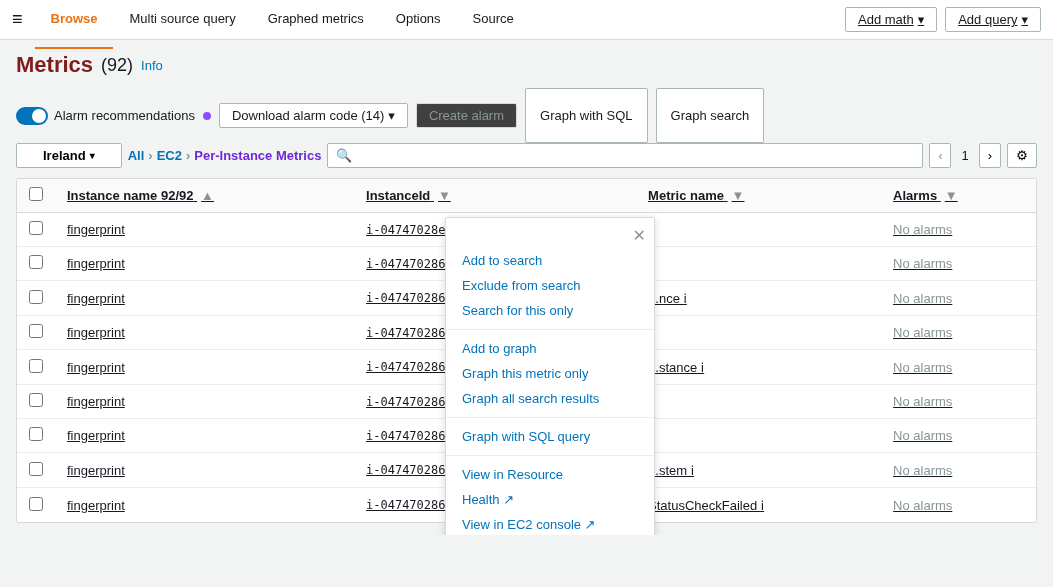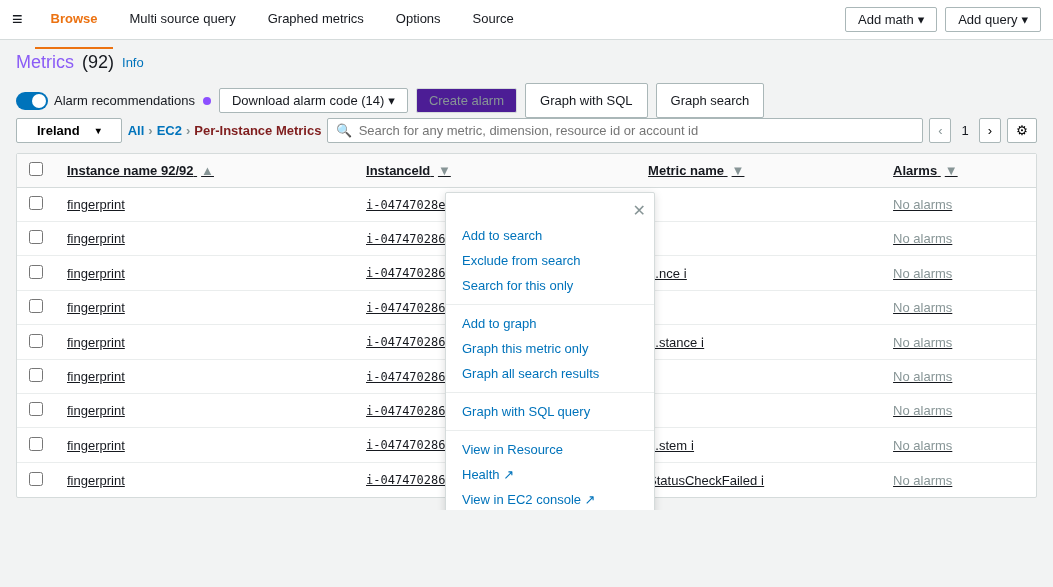--- a/index.html
+++ b/index.html
@@ -5,48 +5,48 @@
     * { box-sizing: border-box; margin: 0; padding: 0; }
     body { font-family: "Amazon Ember", Arial, sans-serif; font-size: 13px; background: #f2f3f3; color: #16191f; }
 
     
     .top-nav { display: flex; align-items: center; background: #fff; border-bottom: 1px solid #d5dbdb; padding: 0 12px; height: 40px; justify-content: space-between; }
     .top-nav-left { display: flex; align-items: center; gap: 0; }
     .nav-tab { padding: 16px 16px; height: 58px; display: flex; align-items: center; cursor: pointer; font-size: 13px; color: #16191f; border-bottom: 2px solid transparent; white-space: nowrap; }
     .nav-tab.active { color: #ec7211; border-bottom: 2px solid #ec7211; font-weight: 600; }
     .top-nav-right { display: flex; gap: 8px; }
     .btn { display: inline-flex; align-items: center; gap: 4px; padding: 4px 12px; border-radius: 2px; font-size: 13px; cursor: pointer; white-space: nowrap; }
-    .btn-primary { background: #fff; border: 1px solid #aab7b8; color: #16191f; }
+    .btn-primary { background: #fff; border: 1px solid #aab7b8; color: #16191f; text-decoration: underline; }
     .hamburger { font-size: 18px; color: #16191f; cursor: pointer; margin-right: 12px; }
 
     
     .main { padding: 12px 16px; }
     .metrics-header { display: flex; align-items: center; gap: 8px; margin-bottom: 10px; }
-    .metrics-title { font-size: 18px; font-weight: 400; color: #8b5cf6; }
+    .metrics-title { font-size: 22px; font-weight: 700; color: #7f1d1d; }
     .metrics-count { font-size: 18px; color: #16191f; }
     .info-link { color: #0073bb; font-size: 13px; cursor: pointer; }
 
     
     .toolbar { display: flex; align-items: center; gap: 8px; margin-bottom: 0; }
     .toggle-switch { display: inline-flex; align-items: center; gap: 6px; }
     .toggle { width: 32px; height: 18px; background: #0073bb; border-radius: 9px; position: relative; cursor: pointer; }
     .toggle::after { content: ''; position: absolute; width: 14px; height: 14px; background: white; border-radius: 50%; top: 2px; left: 16px; }
     .toggle-label { font-size: 13px; color: #16191f; }
     .purple-dot { width: 8px; height: 8px; background: #8c4fff; border-radius: 50%; display: inline-block; margin-left: 2px; }
     .btn-dropdown { background: #fff; border: 1px solid #aab7b8; color: #16191f; padding: 4px 12px; border-radius: 2px; font-size: 13px; cursor: pointer; display: inline-flex; align-items: center; gap: 4px; }
-    .btn-disabled { background: #4c1d95; border: 1px solid #d5dbdb; color: #879596; cursor: not-allowed; }
-    .btn-secondary { background: #fff; border: 1px solid #aab7b8; color: #16191f; padding: 9px 14px; border-radius: 2px; font-size: 13px; cursor: pointer; }
+    .btn-disabled { background: #404040; border: 1px solid #d5dbdb; color: #879596; cursor: not-allowed; }
+    .btn-secondary { background: #fff; border: 1px solid #aab7b8; color: #16191f; padding: 19px 14px; border-radius: 2px; font-size: 13px; cursor: pointer; }
 
     
     .filter-row { display: flex; align-items: center; gap: 6px; margin-bottom: 10px; }
-    .region-btn { background: #fff; border: 1px solid #aab7b8; border-radius: 2px; padding: 4px 20px; font-size: 13px; cursor: pointer; display: inline-flex; align-items: center; gap: 16px; font-weight: 600; }
+    .region-btn { background: #fff; border: 1px solid #aab7b8; border-radius: 2px; padding: 4px 26px; font-size: 13px; cursor: pointer; display: inline-flex; align-items: center; gap: 4px; font-weight: 600; }
     .breadcrumb { display: flex; align-items: center; gap: 4px; font-size: 13px; color: #0073bb; font-weight: bold; }
     .breadcrumb-sep { color: #879596; }
     .breadcrumb-item { cursor: pointer; }
-    .breadcrumb-item.current { color: #7f1d1d; cursor: default; }
+    .breadcrumb-item.current { color: #6d28d9; cursor: default; }
     .search-box { flex: 1; display: flex; align-items: center; background: #fff; border: 1px solid #aab7b8; border-radius: 2px; padding: 4px 8px; gap: 6px; }
     .search-box input { border: none; outline: none; font-size: 13px; flex: 1; color: #16191f; background: transparent; }
     .search-icon { color: #879596; }
     .pagination { display: flex; align-items: center; gap: 4px; }
     .pag-btn { background: #fff; border: 1px solid #aab7b8; border-radius: 2px; padding: 4px 8px; cursor: pointer; font-size: 13px; }
     .pag-btn.disabled { color: #879596; cursor: not-allowed; }
     .pag-num { font-size: 13px; padding: 0 6px; }
     .settings-btn { background: #fff; border: 1px solid #aab7b8; border-radius: 2px; padding: 4px 8px; cursor: pointer; }
 
     
@@ -130,21 +130,20 @@
     </button>
     <div class="breadcrumb">
       <span class="breadcrumb-item">All</span>
       <span class="breadcrumb-sep">›</span>
       <span class="breadcrumb-item">EC2</span>
       <span class="breadcrumb-sep">›</span>
       <span class="breadcrumb-item current">Per-Instance Metrics</span>
     </div>
     <div class="search-box">
       <span class="search-icon">🔍</span>
-      <input type="text" placeholder="Search for any metric, dimension, resource id or account id" style="">
     </div>
     <div class="pagination">
       <button class="pag-btn disabled">‹</button>
       <span class="pag-num">1</span>
       <button class="pag-btn">›</button>
     </div>
     <button class="settings-btn">
       <span>⚙</span>
     </button>
   </div>

